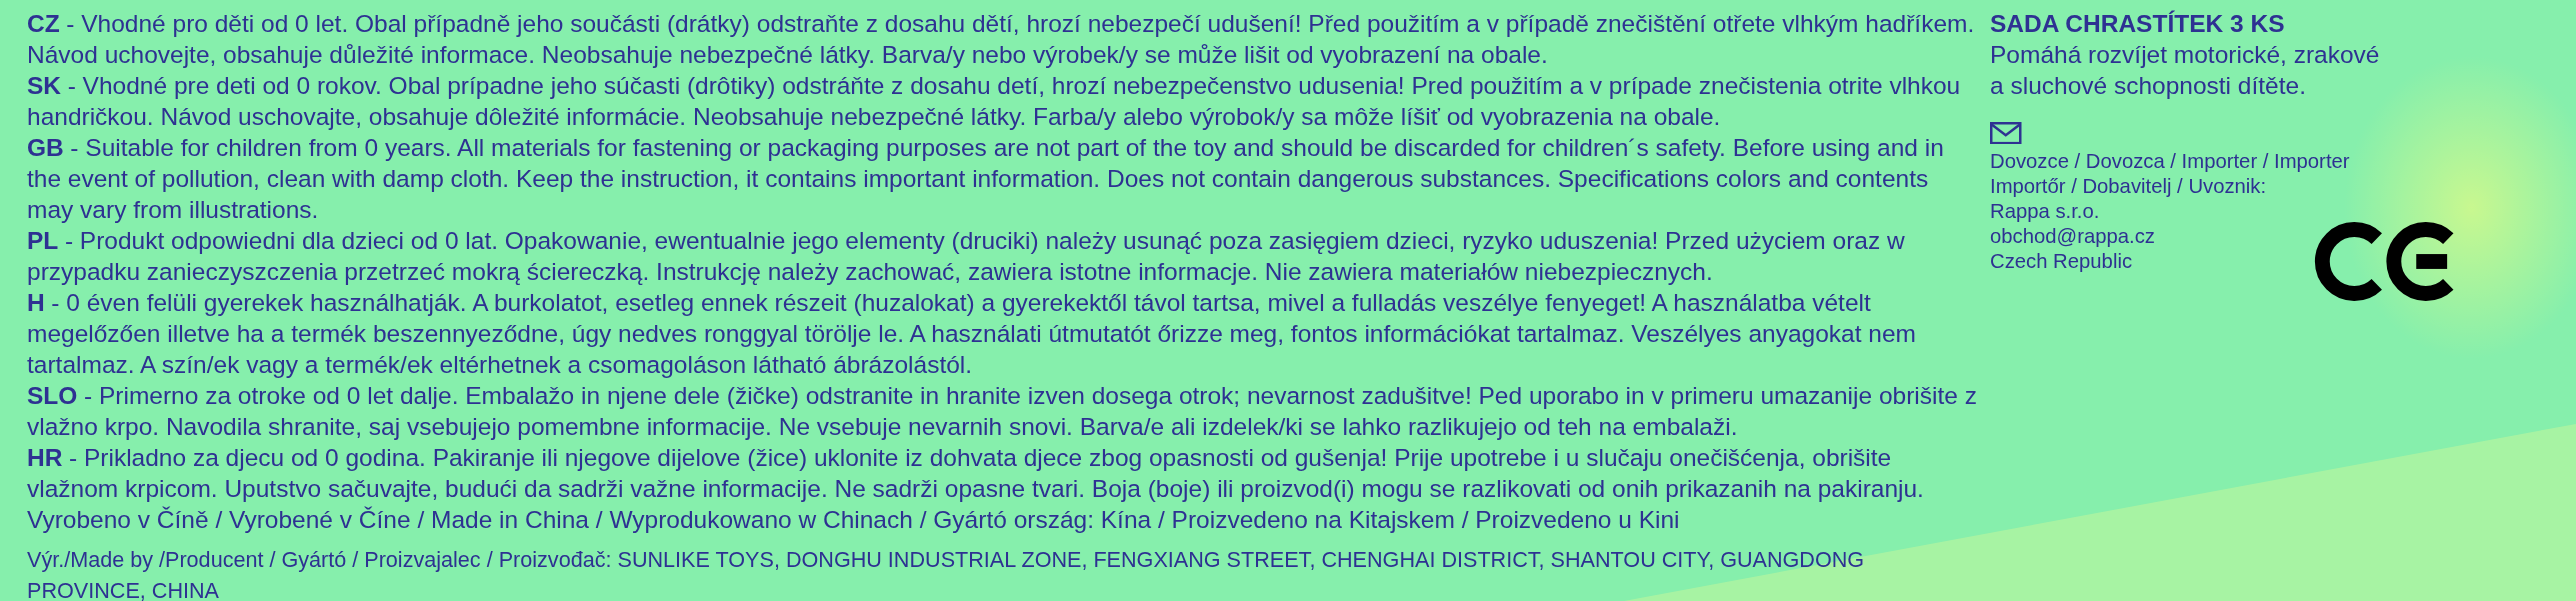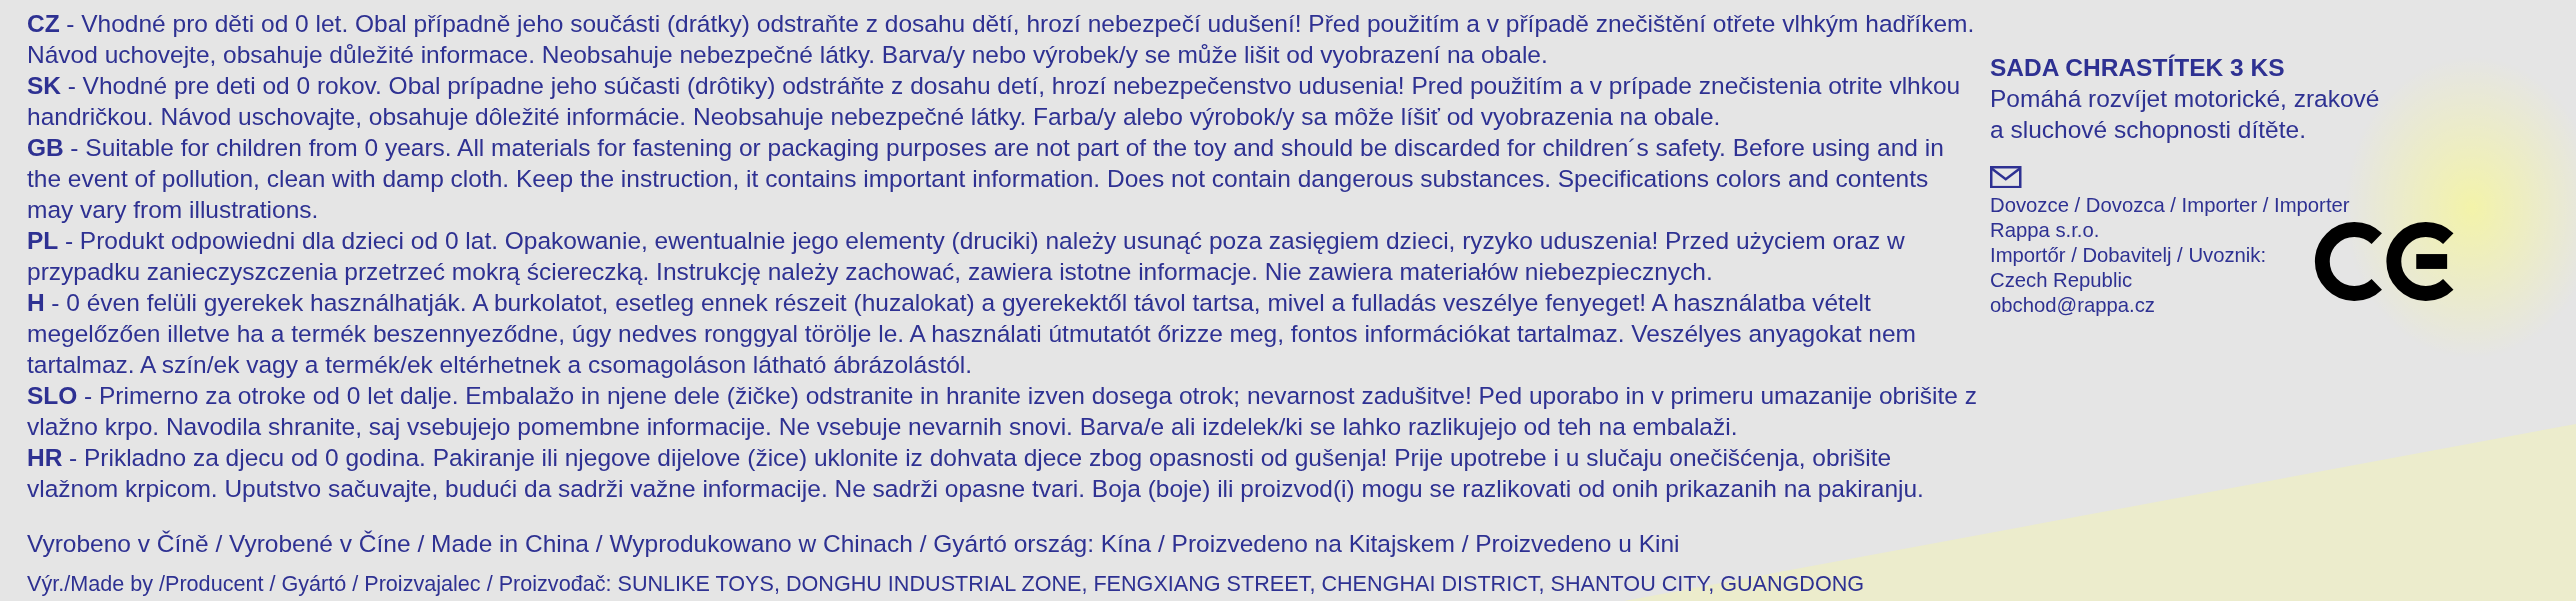--- a/index.html
+++ b/index.html
@@ -3,21 +3,21 @@
 <meta charset="utf-8">
 <style>
   html, body {
     margin: 0;
     padding: 0;
   }
   .label {
     position: relative;
     width: 2576px;
     height: 601px;
-    background-color: #e5e5e5;
+    background-color: #86efac;
     font-family: "Liberation Sans", sans-serif;
     color: #2e3192;
     overflow: hidden;
   }
   
   .bg-oval {
     position: absolute;
     left: 2339px;
     top: 50px;
     width: 265px;
@@ -42,33 +42,33 @@
     width: 1951px;
     font-size: 24.5px;
     line-height: 31px;
     letter-spacing: 0px;
   }
   .para { display: block; }
   .lang {
     font-weight: bold;
     margin-right: 6.6px;
   }
-  .made-in-line { display: block; margin-top: 24px; }
+  .made-in-line { display: block; }
   .manufacturer-line {
     display: block;
     margin-top: 9px;
     font-size: 21.6px;
   }
   .right-col {
     position: absolute;
     left: 1990px;
     top: 7.5px;
     width: 390px;
   }
-  .product-block { font-size: 24.5px; line-height: 31px; margin-top: 44px; }
+  .product-block { font-size: 24.5px; line-height: 31px; }
   .product-title {
     font-weight: bold;
     display: block;
   }
   .product-desc { display: block; }
   .importer-block { margin-top: 21.6px; }
   .envelope-icon { display: block; margin-bottom: 5px; }
   .importer-lines {
     font-size: 20.3px;
     line-height: 25px;
@@ -122,24 +122,24 @@
       <span class="product-desc">Pomáhá rozvíjet motorické, zrakové a sluchové schopnosti dítěte.</span>
     </div>
 
     <div class="importer-block">
       <svg class="envelope-icon" width="31.5" height="22.4" viewBox="0 0 38 27">
         <rect x="1.5" y="1.5" width="35" height="24" fill="none" stroke="#2e3192" stroke-width="3"></rect>
         <polyline points="2,3 19,16 36,3" fill="none" stroke="#2e3192" stroke-width="3"></polyline>
       </svg>
       <div class="importer-lines">
         <span class="importer-line">Dovozce / Dovozca / Importer / Importer</span>
+        <span class="importer-line">Importőr / Dobavitelj / Uvoznik:</span>
         <span class="importer-line">Rappa s.r.o.</span>
-        <span class="importer-line">Importőr / Dobavitelj / Uvoznik:</span>
+        <span class="importer-line">obchod@rappa.cz</span>
         <span class="importer-line">Czech Republic</span>
-        <span class="importer-line">obchod@rappa.cz</span>
       </div>
     </div>
   </div>
 
   <svg class="ce-mark" viewBox="0 0 250 148">
 
     <path d="M 115 34 A 56 56 0 1 0 115 114" fill="none" stroke="#000000" stroke-width="26" stroke-linecap="butt"></path>
 
     <path d="M 240 34 A 56 56 0 1 0 240 114" fill="none" stroke="#000000" stroke-width="26" stroke-linecap="butt"></path>
     <line x1="184" y1="74" x2="238" y2="74" stroke="#000000" stroke-width="26"></line>

